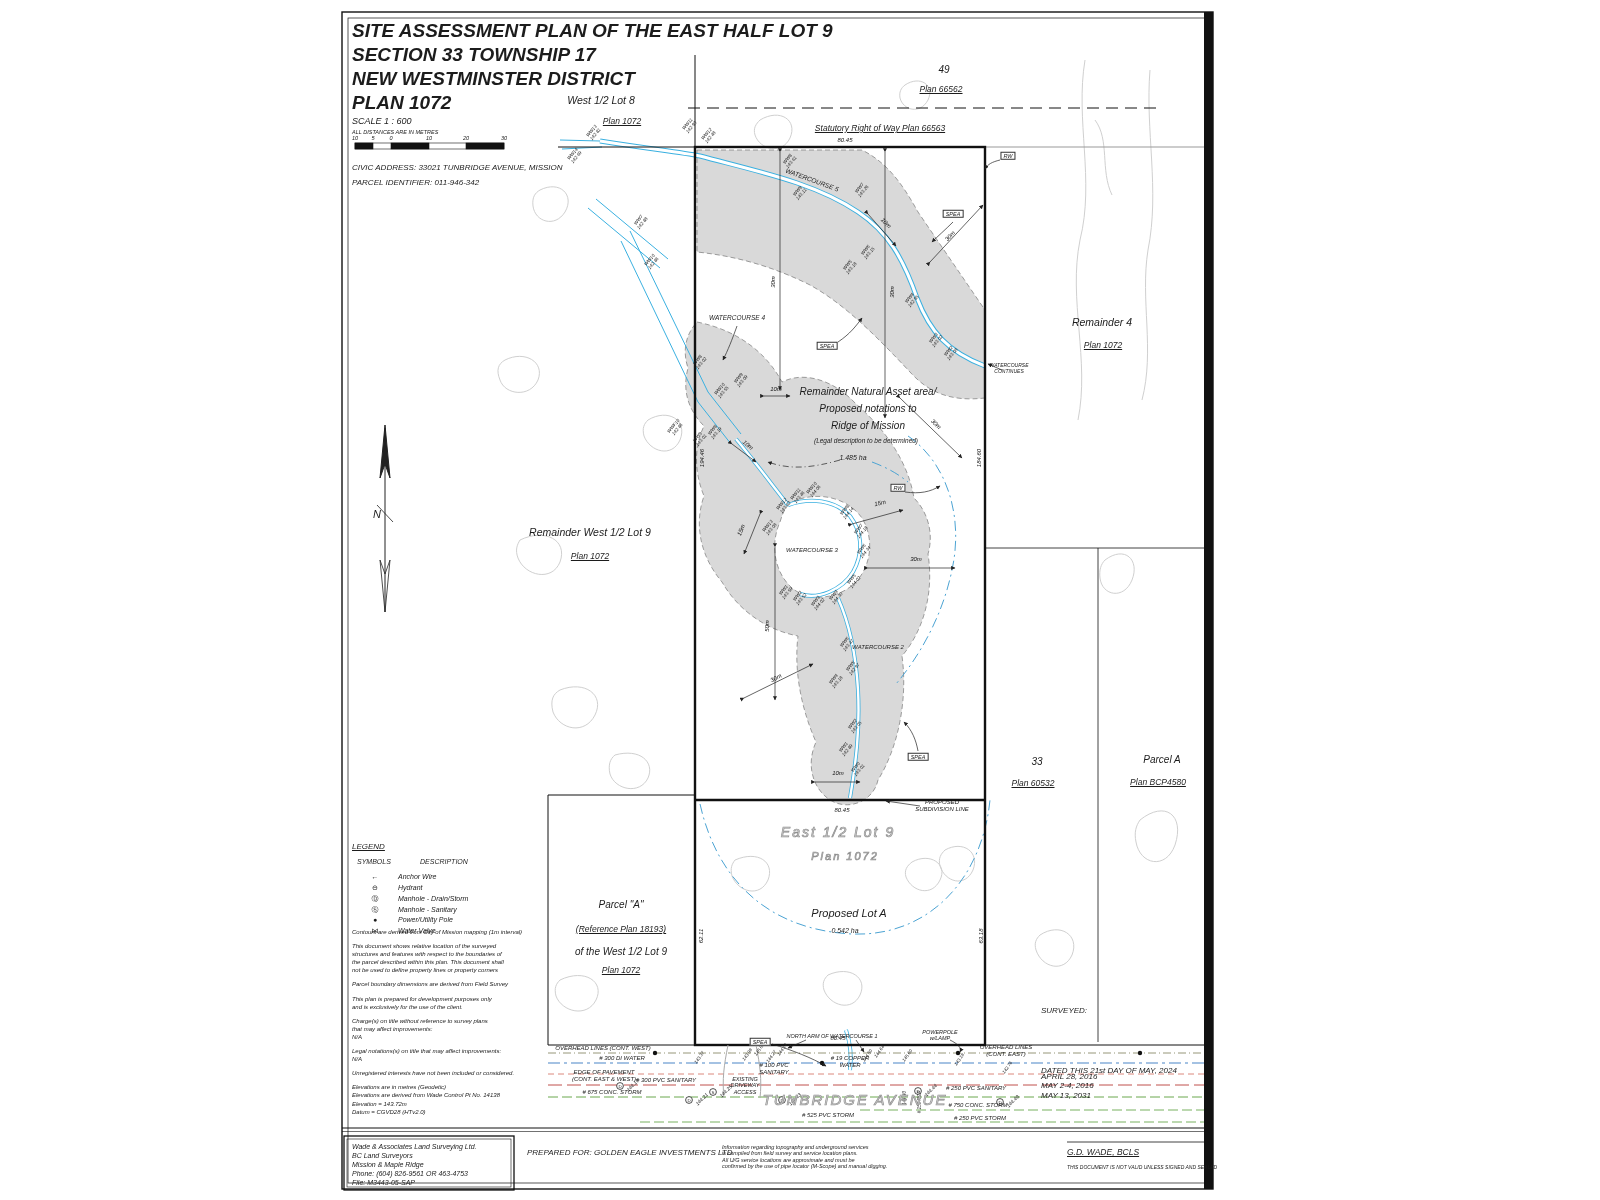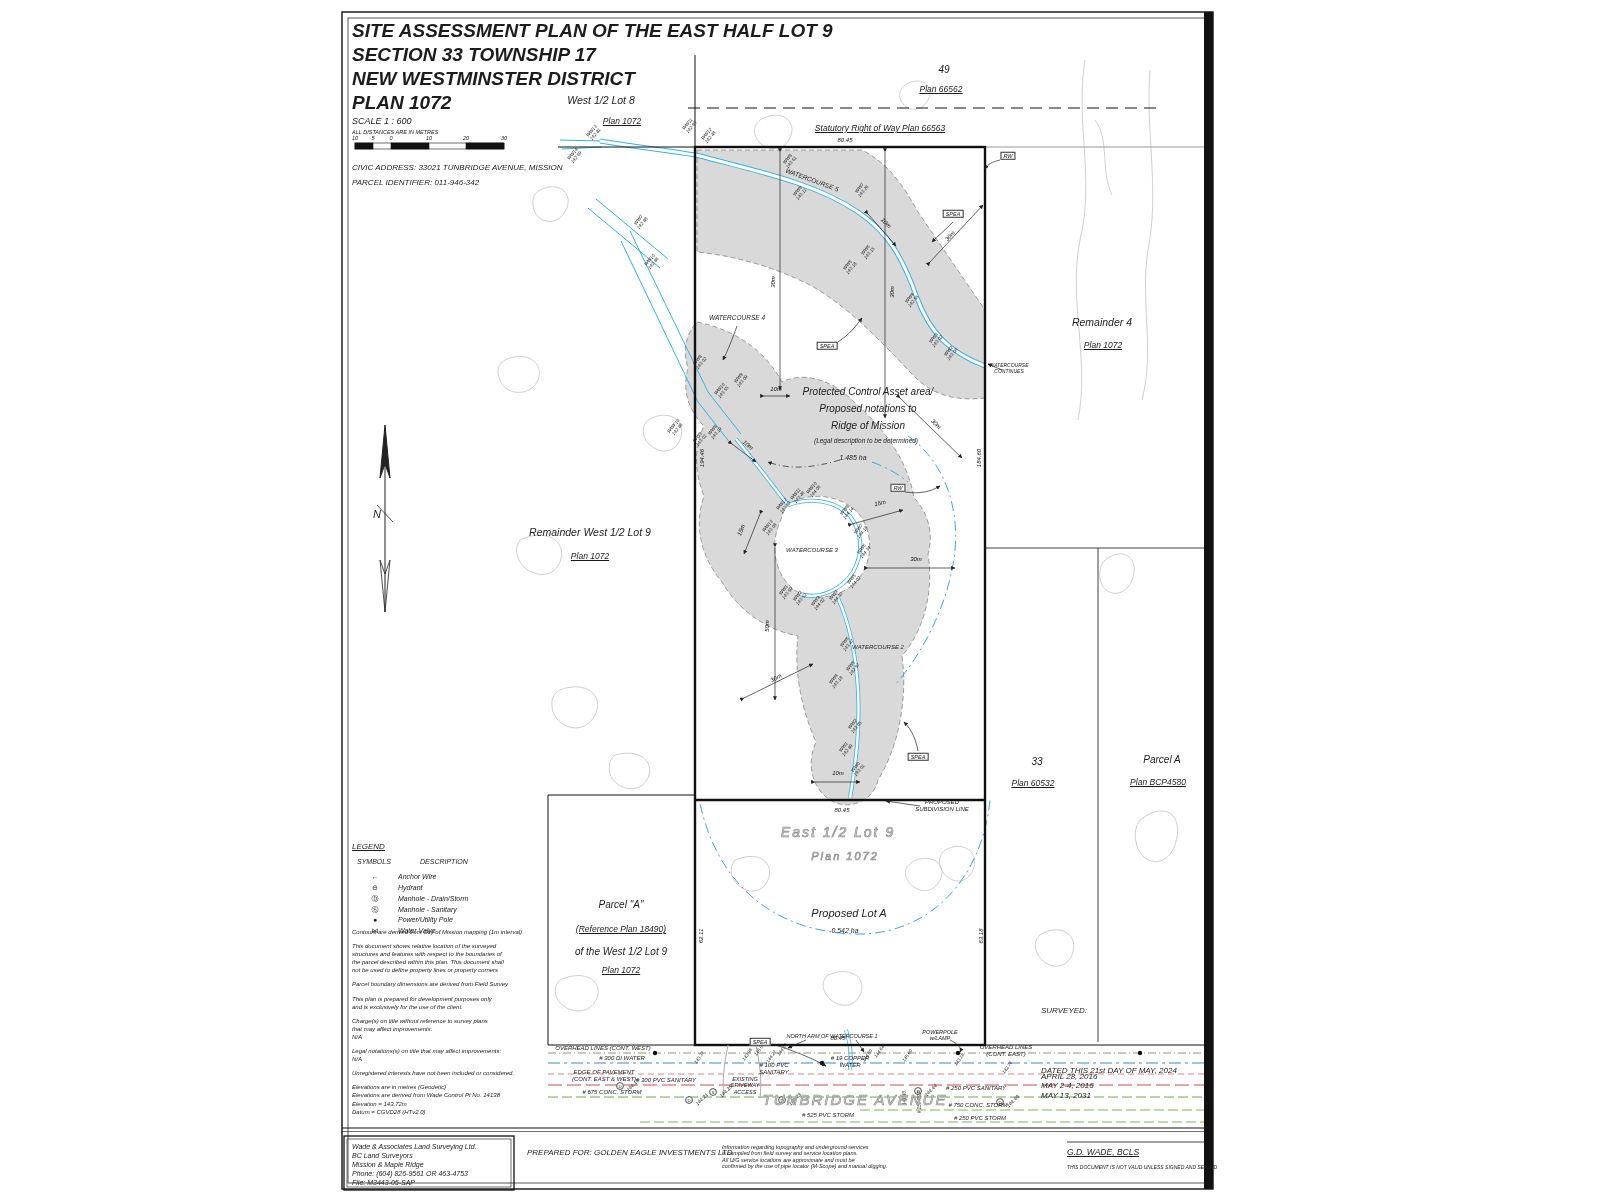--- a/index.html
+++ b/index.html
@@ -225,29 +225,29 @@
 <div class="txt lbl t85" style="left:880px;top:128px">Statutory Right of Way Plan 66563</div>
 <div class="txt lbl t105" style="left:1102px;top:322px">Remainder 4</div>
 <div class="txt lbl t85" style="left:1103px;top:345px">Plan 1072</div>
 <div class="txt lbl t105" style="left:590px;top:532px">Remainder West 1/2 Lot 9</div>
 <div class="txt lbl t85" style="left:590px;top:556px">Plan 1072</div>
 <div class="txt lbl t14 outline" style="left:838px;top:832px">East 1/2 Lot 9</div>
 <div class="txt lbl t11 outline" style="left:845px;top:856px">Plan 1072</div>
 <div class="txt lbl t11" style="left:849px;top:913px">Proposed Lot A</div>
 <div class="txt lbl t7" style="left:845px;top:931px">0.542 ha</div>
 <div class="txt lbl t10" style="left:621px;top:905px">Parcel "A"</div>
-<div class="txt lbl t85" style="left:621px;top:929px">(Reference Plan 18490)</div>
+<div class="txt lbl t85" style="left:621px;top:929px">(Reference Plan 18193)</div>
 <div class="txt lbl t10" style="left:621px;top:952px">of the West 1/2 Lot 9</div>
 <div class="txt lbl t85" style="left:621px;top:970px">Plan 1072</div>
 <div class="txt lbl t10" style="left:1037px;top:762px">33</div>
 <div class="txt lbl t85" style="left:1033px;top:783px">Plan 60532</div>
 <div class="txt lbl t10" style="left:1162px;top:760px">Parcel A</div>
 <div class="txt lbl t85" style="left:1158px;top:782px">Plan BCP4580</div>
 
-<div class="txt lbl t10" style="left:868px;top:392px">Protected Control Asset area/</div>
+<div class="txt lbl t10" style="left:868px;top:392px">Remainder Natural Asset area/</div>
 <div class="txt lbl t10" style="left:868px;top:409px">Proposed notations to</div>
 <div class="txt lbl t10" style="left:868px;top:426px">Ridge of Mission</div>
 <div class="txt lbl t65" style="left:866px;top:441px">(Legal description to be determined)</div>
 <div class="txt lbl t7" style="left:853px;top:458px">1.485 ha</div>
 <div class="txt lbl t6" style="left:942px;top:806px">PROPOSED
 SUBDIVISION LINE</div>
 
 <div class="txt lbl t65" style="left:812px;top:180px;transform:translate(-50%,-50%) rotate(20deg)">WATERCOURSE 5</div>
 <div class="txt lbl t65" style="left:737px;top:318px">WATERCOURSE 4</div>
 <div class="txt lbl t6" style="left:812px;top:551px">WATERCOURSE 3</div>

